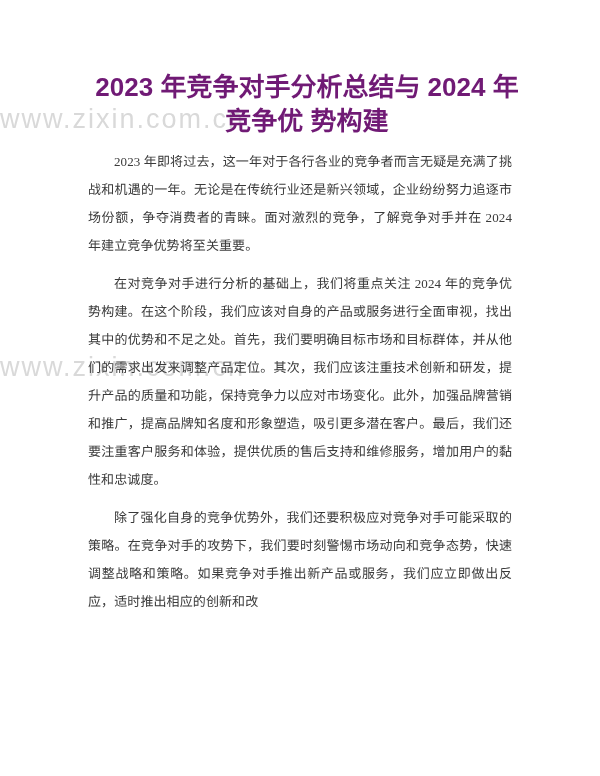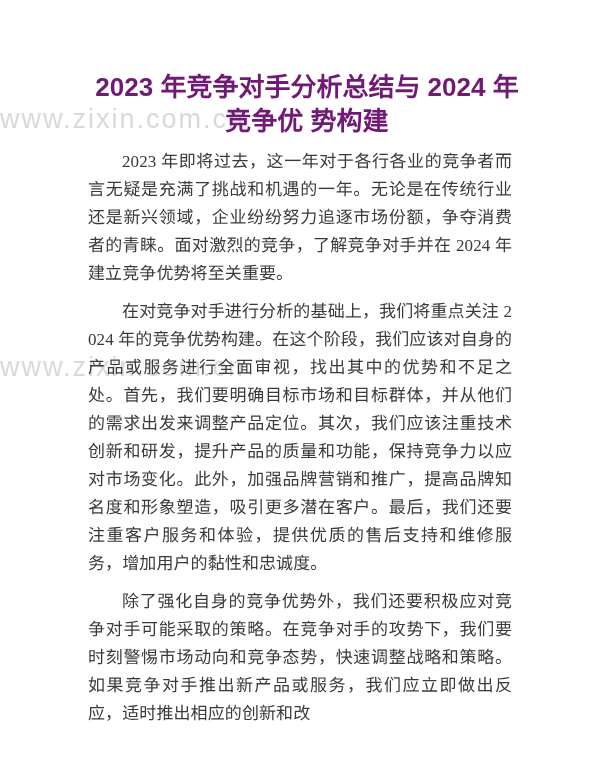--- a/index.html
+++ b/index.html
@@ -62,21 +62,21 @@
   .body-text {
     position: absolute;
     top: 148px;
     left: 88px;
     width: 424px;
   }
 
   .para {
     margin: 0 0 10px 0;
     font-family: "Liberation Serif", "DejaVu Serif", serif;
-    font-size: 17px;
+    font-size: 13px;
     line-height: 28px;
     color: #3a3a3a;
     text-align: justify;
     text-justify: inter-ideograph;
     text-indent: 2em;
     word-break: break-all;
     letter-spacing: 0.1px;
   }
 </style>
 </head>

